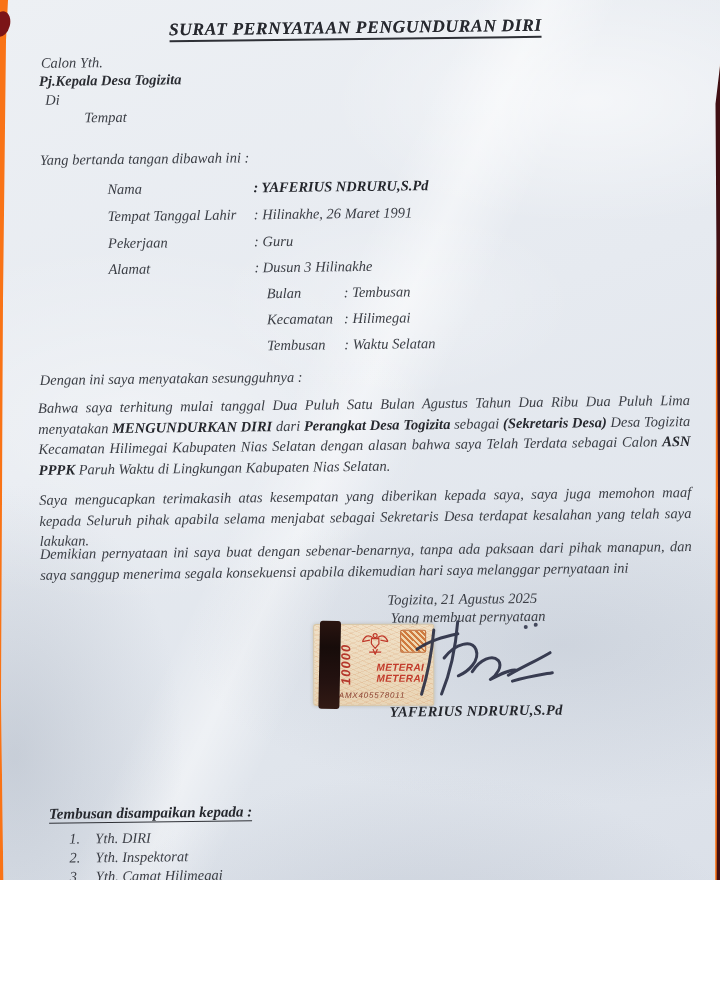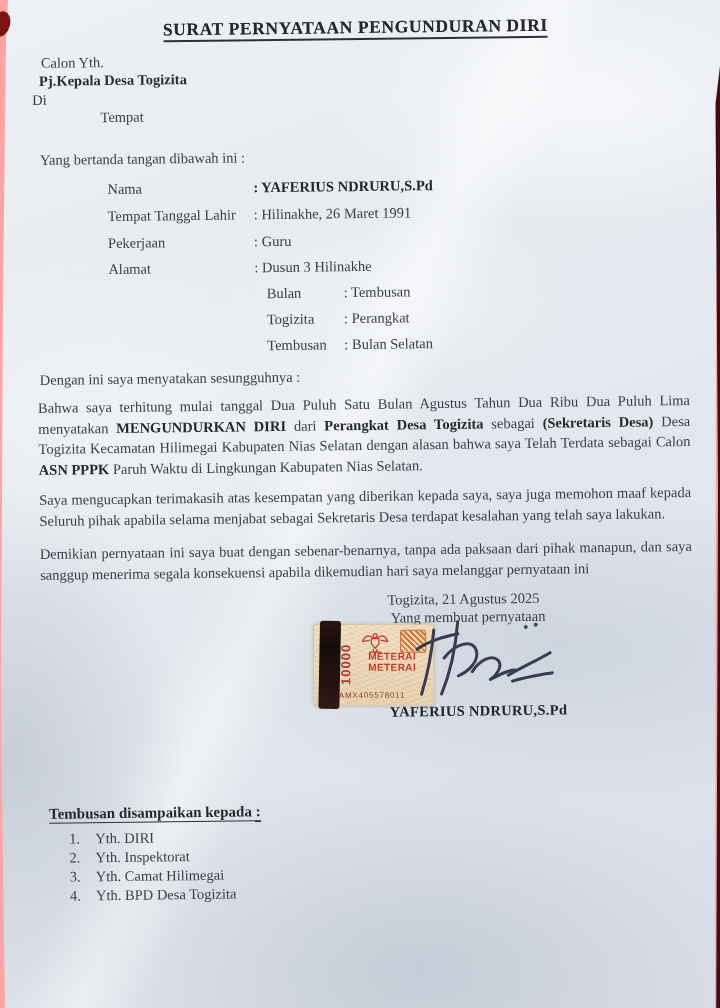--- a/index.html
+++ b/index.html
@@ -1,19 +1,20 @@
 <!DOCTYPE html>
 <html><head>
 <meta charset="utf-8">
 <style>
   html,body{margin:0;padding:0;}
   .photo{
-    position:relative; width:720px; height:1008px; overflow:hidden;
-    background:#fca5a5;
+    position:relative; width:720px; height:880px; overflow:hidden;
+    background:#f97316;
     font-family:"Liberation Serif", serif;
+    font-style:italic;
   }
   .paper{
     position:absolute; left:0; top:0; width:720px; height:1008px;
     background:
       radial-gradient(ellipse 420px 200px at 82% 10%, rgba(255,255,255,0.55), transparent 62%),
       radial-gradient(ellipse 520px 300px at 18% 42%, rgba(255,255,255,0.38), transparent 60%),
       radial-gradient(ellipse 300px 160px at 55% 30%, rgba(255,255,255,0.30), transparent 60%),
       radial-gradient(ellipse 600px 260px at 78% 64%, rgba(158,168,184,0.28), transparent 62%),
       radial-gradient(ellipse 520px 300px at 58% 96%, rgba(148,158,175,0.30), transparent 65%),
       radial-gradient(ellipse 260px 420px at 2% 75%, rgba(150,160,176,0.35), transparent 65%),
@@ -32,22 +33,22 @@
   }
   .abs{position:absolute;}
   .title{
     left:0; top:17px; width:720px; text-align:center;
     font-weight:bold; font-size:17.5px; letter-spacing:.6px; color:#26282e;
     text-shadow:0 0 .6px rgba(40,42,48,.55);
   }
   .title span{border-bottom:2.2px solid #2e3036; padding-bottom:1px;}
   .rec1{left:45px; top:51px;}
   .rec2{left:43px; top:69px; font-weight:bold; color:#2a2c32;}
-  .rec3{left:36px; top:88px;}
-  .rec4{left:104px; top:106px;}
+  .rec3{left:49px; top:88px;}
+  .rec4{left:88px; top:106px;}
   .opening{left:43px; top:148px;}
   .frow{left:110px; width:560px;}
   .frow .lab{display:inline-block; width:146px;}
   .srow{left:268px; width:400px;}
   .srow .lab{display:inline-block; width:77px;}
   .bold{font-weight:bold; color:#24262c;}
   .para{left:38px; width:652px; text-align:justify; line-height:20.5px;}
   .b{font-weight:bold; color:#26282e;}
   .sigdate{left:385px; top:592px;}
   .sigcap{left:388px; top:610px;}
@@ -72,21 +73,21 @@
     font-family:"Liberation Sans", sans-serif; font-size:13px; letter-spacing:1px;
     writing-mode:vertical-rl; transform:rotate(180deg); height:62px; text-align:center;
   }
   .stamp-garuda{position:absolute; left:46px; top:4px;}
   .stamp-guilloche{
     position:absolute; right:7px; top:5px; width:24px; height:21px;
     background:repeating-linear-gradient(45deg,#cf7a3e 0 2px,#f0d6ae 2px 4px);
     border:1px solid #c06a36; border-radius:2px;
   }
   .stamp-label{
-    position:absolute; left:46px; top:27px; width:64px; text-align:center;
+    position:absolute; left:46px; top:38px; width:64px; text-align:right;
     color:#c23c2c; font-family:"Liberation Sans", sans-serif;
     font-weight:bold; font-size:10px; line-height:10.5px; letter-spacing:.4px;
   }
   .stamp-serial{
     position:absolute; left:14px; bottom:5px; color:#8a4030;
     font-family:"Liberation Sans", sans-serif; font-size:8px; letter-spacing:.8px;
   }
   .signature{left:405px; top:615px; pointer-events:none;}
   .cc-head{left:44px; top:802px; font-weight:bold; color:#26282e; font-size:15px;}
   .cc-head span{border-bottom:1.8px solid #2e3036; padding-bottom:1px;}
@@ -126,24 +127,24 @@
       <span class="lab">Pekerjaan</span><span>: Guru</span>
     </div>
     <div class="abs frow" style="top:258px">
       <span class="lab">Alamat</span><span>: Dusun 3 Hilinakhe</span>
     </div>
 
     <div class="abs srow" style="top:284px">
       <span class="lab">Bulan</span><span>: Tembusan</span>
     </div>
     <div class="abs srow" style="top:310px">
-      <span class="lab">Togizita</span><span>: Perangkat</span>
+      <span class="lab">Kecamatan</span><span>: Hilimegai</span>
     </div>
     <div class="abs srow" style="top:336px">
-      <span class="lab">Tembusan</span><span>: Bulan Selatan</span>
+      <span class="lab">Tembusan</span><span>: Waktu Selatan</span>
     </div>
 
     <div class="abs" style="left:40px; top:368px">Dengan ini saya menyatakan sesungguhnya :</div>
 
     <div class="abs para" style="top:394px">
       <span>Bahwa saya terhitung mulai tanggal Dua Puluh Satu Bulan Agustus Tahun Dua Ribu Dua Puluh Lima menyatakan </span><span class="b">MENGUNDURKAN DIRI</span><span> dari </span><span class="b">Perangkat Desa Togizita</span><span> sebagai </span><span class="b">(Sekretaris Desa)</span><span> Desa Togizita Kecamatan Hilimegai Kabupaten Nias Selatan dengan alasan bahwa saya Telah Terdata sebagai Calon </span><span class="b">ASN PPPK</span><span> Paruh Waktu di Lingkungan Kabupaten Nias Selatan.</span>
     </div>
 
     <div class="abs para" style="top:486px">Saya mengucapkan terimakasih atas kesempatan yang diberikan kepada saya, saya juga memohon maaf kepada Seluruh pihak apabila selama menjabat sebagai Sekretaris Desa terdapat kesalahan yang telah saya lakukan.</div>
 

